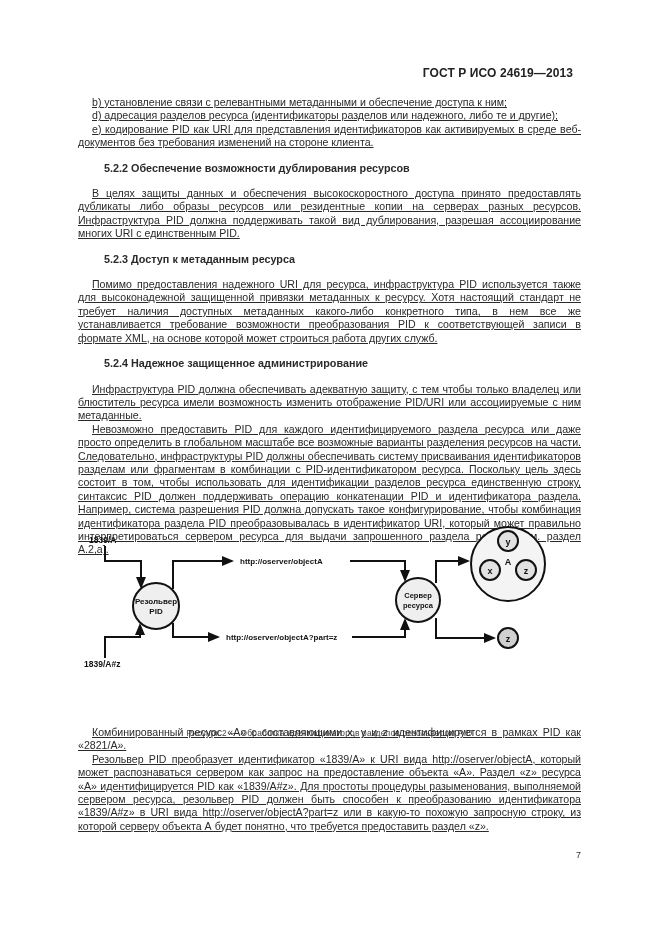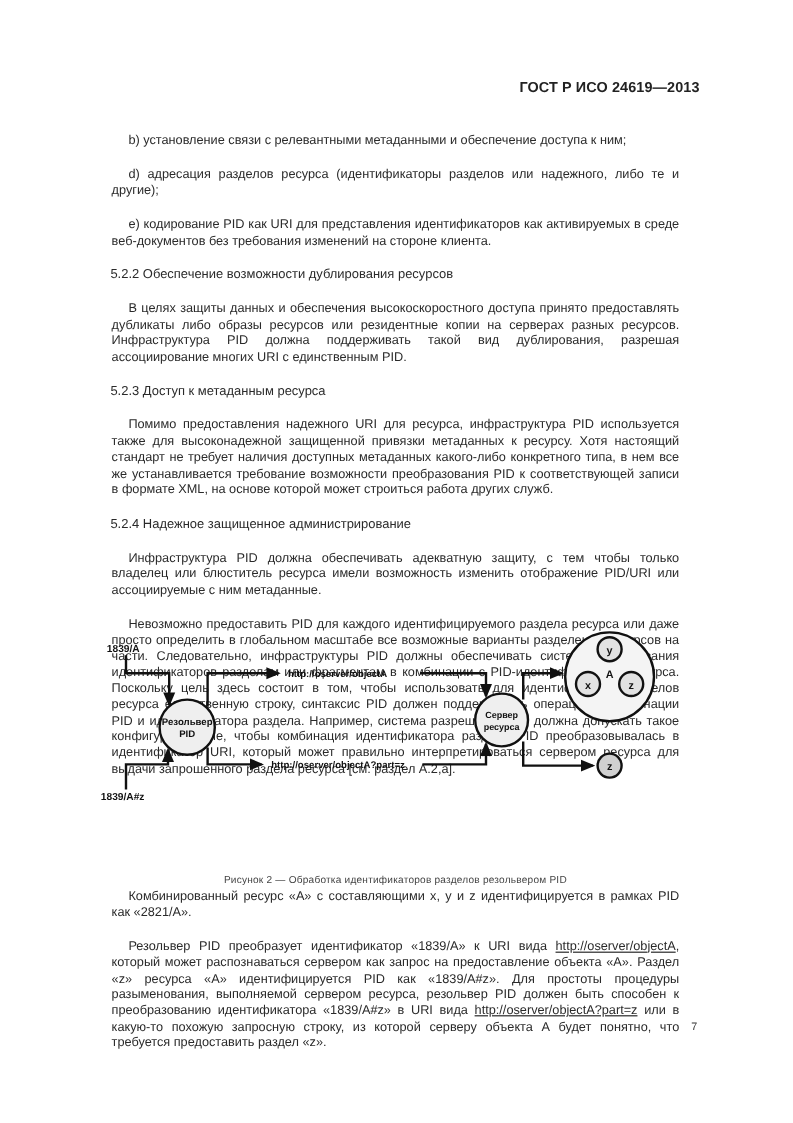--- a/index.html
+++ b/index.html
@@ -1,21 +1,21 @@
 <!DOCTYPE html>
 <html><head>
 <meta charset="utf-8">
 <style>
   html, body { margin: 0; padding: 0; background: #ffffff; }
   body { width: 661px; height: 936px; position: relative; overflow: hidden;
          font-family: "Liberation Sans", sans-serif; color: #2a2a2a; }
-  .page-header { position: absolute; top: 66px; right: 78px; font-weight: bold; font-size: 12px; letter-spacing: 0.1px; color: #222; }
+  .page-header { position: absolute; top: 66px; right: 88px; font-weight: bold; font-size: 12px; letter-spacing: 0.1px; color: #222; }
   .content { position: absolute; left: 78px; top: 96px; width: 503px; font-size: 10.6px; line-height: 13.4px; text-align: justify; }
-  .p { text-indent: 14px; margin: 15px; }
-  .h { margin: 0; padding-left: 14px; font-weight: normal; font-size: 10.8px; }
+  .p { text-indent: 14px; margin: 0; text-decoration: underline; }
+  .h { margin: 12px; padding-left: 14px; font-weight: bold; font-size: 10.8px; }
   .diagram { position: absolute; left: 0; top: 0; width: 661px; height: 928px; pointer-events: none; }
   .diagram svg { position: absolute; left: 0; top: 0; }
   .caption { position: absolute; left: 78px; width: 503px; top: 680px; text-align: center; font-size: 8.4px; line-height: 11px; color: #444; letter-spacing: 0.2px; margin-top: 48px; }
   .content2 { position: absolute; left: 78px; top: 726px; width: 503px; font-size: 10.6px; line-height: 13.4px; text-align: justify; }
   a.u { color: #2a2a2a; text-decoration: underline; }
   .page-number { position: absolute; left: 576px; top: 850px; font-size: 9px; color: #333; }
   .svgtext { font-family: "Liberation Sans", sans-serif; font-weight: bold; }
 </style>
 </head>
 <body>

